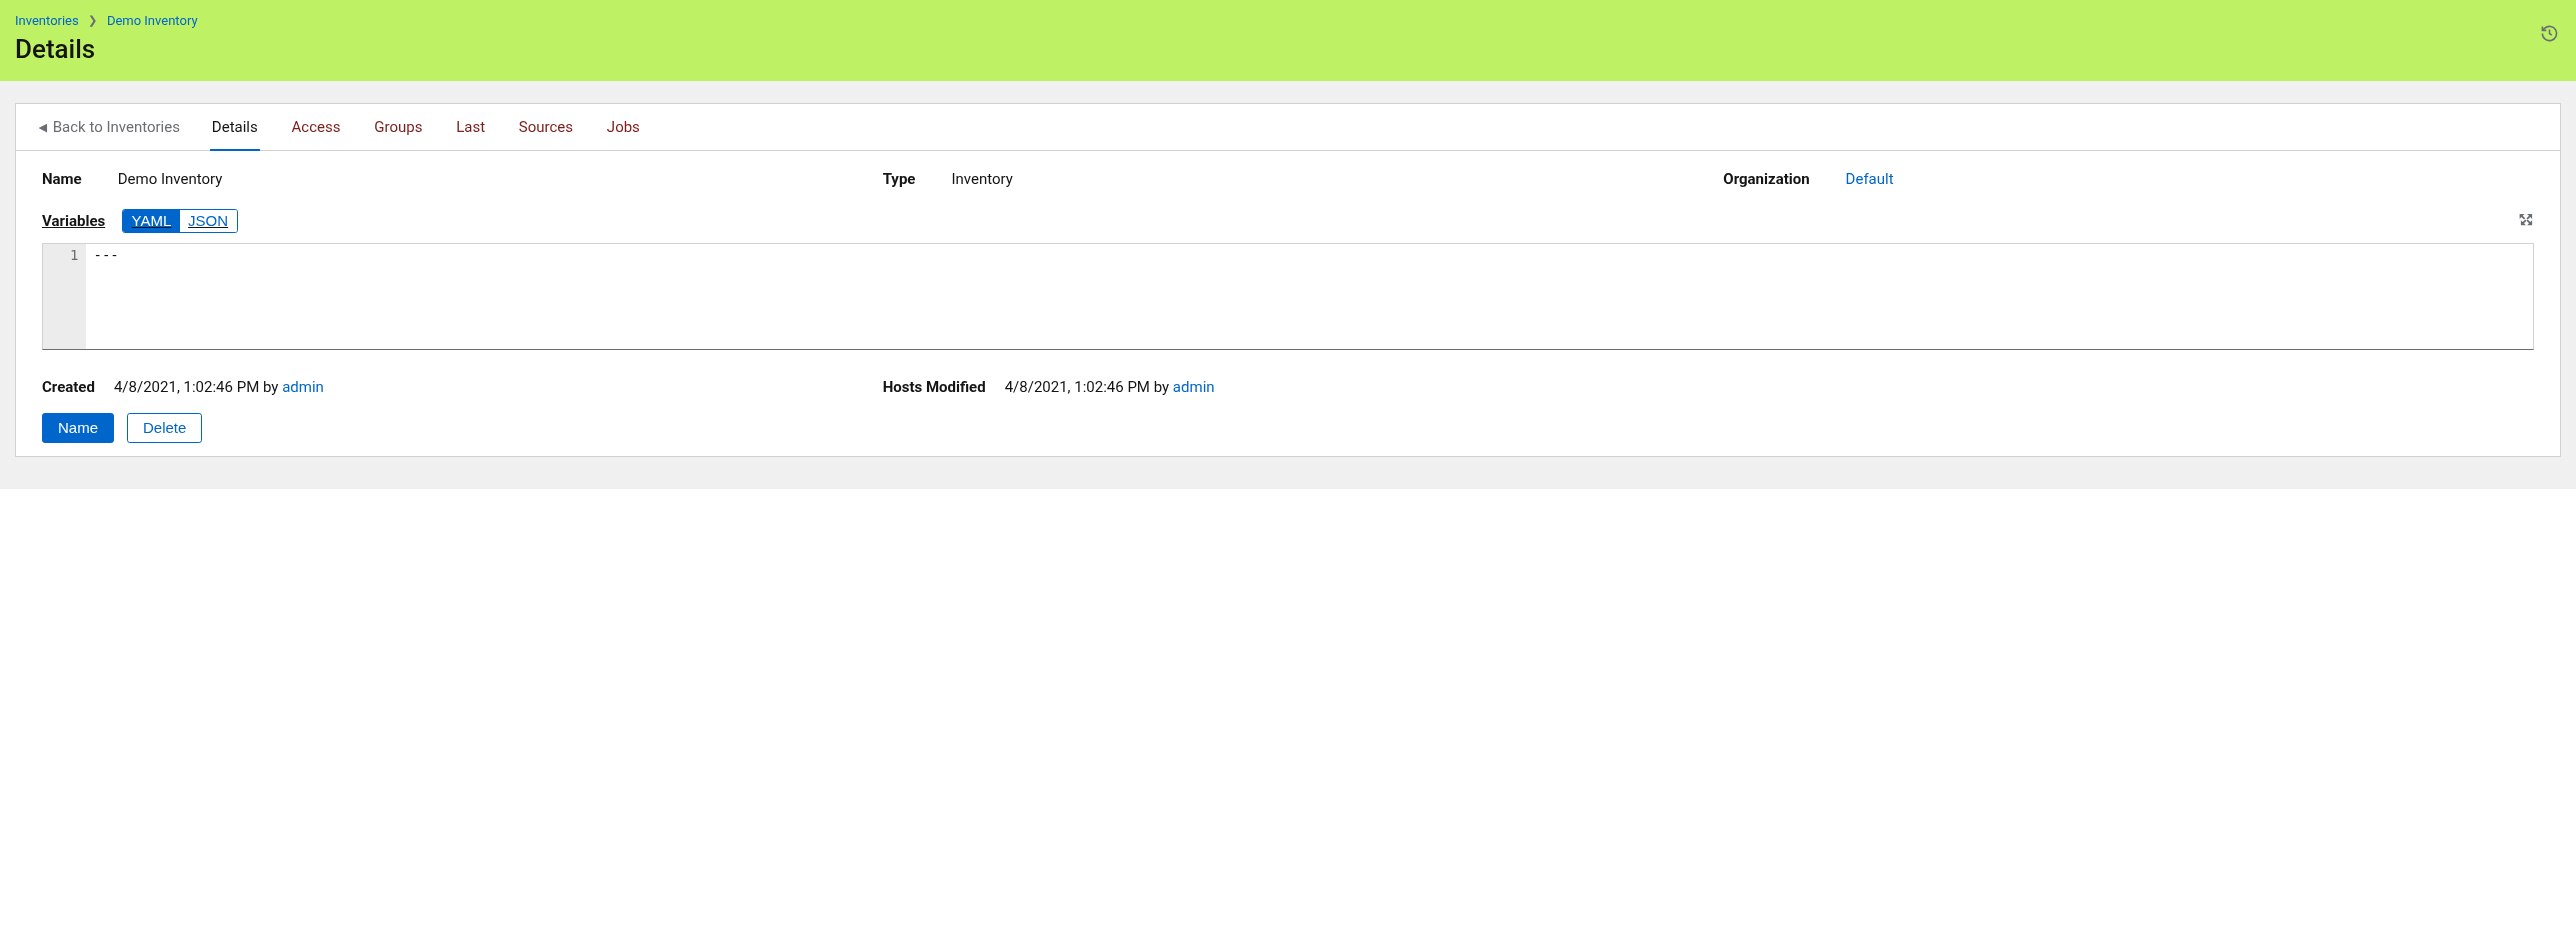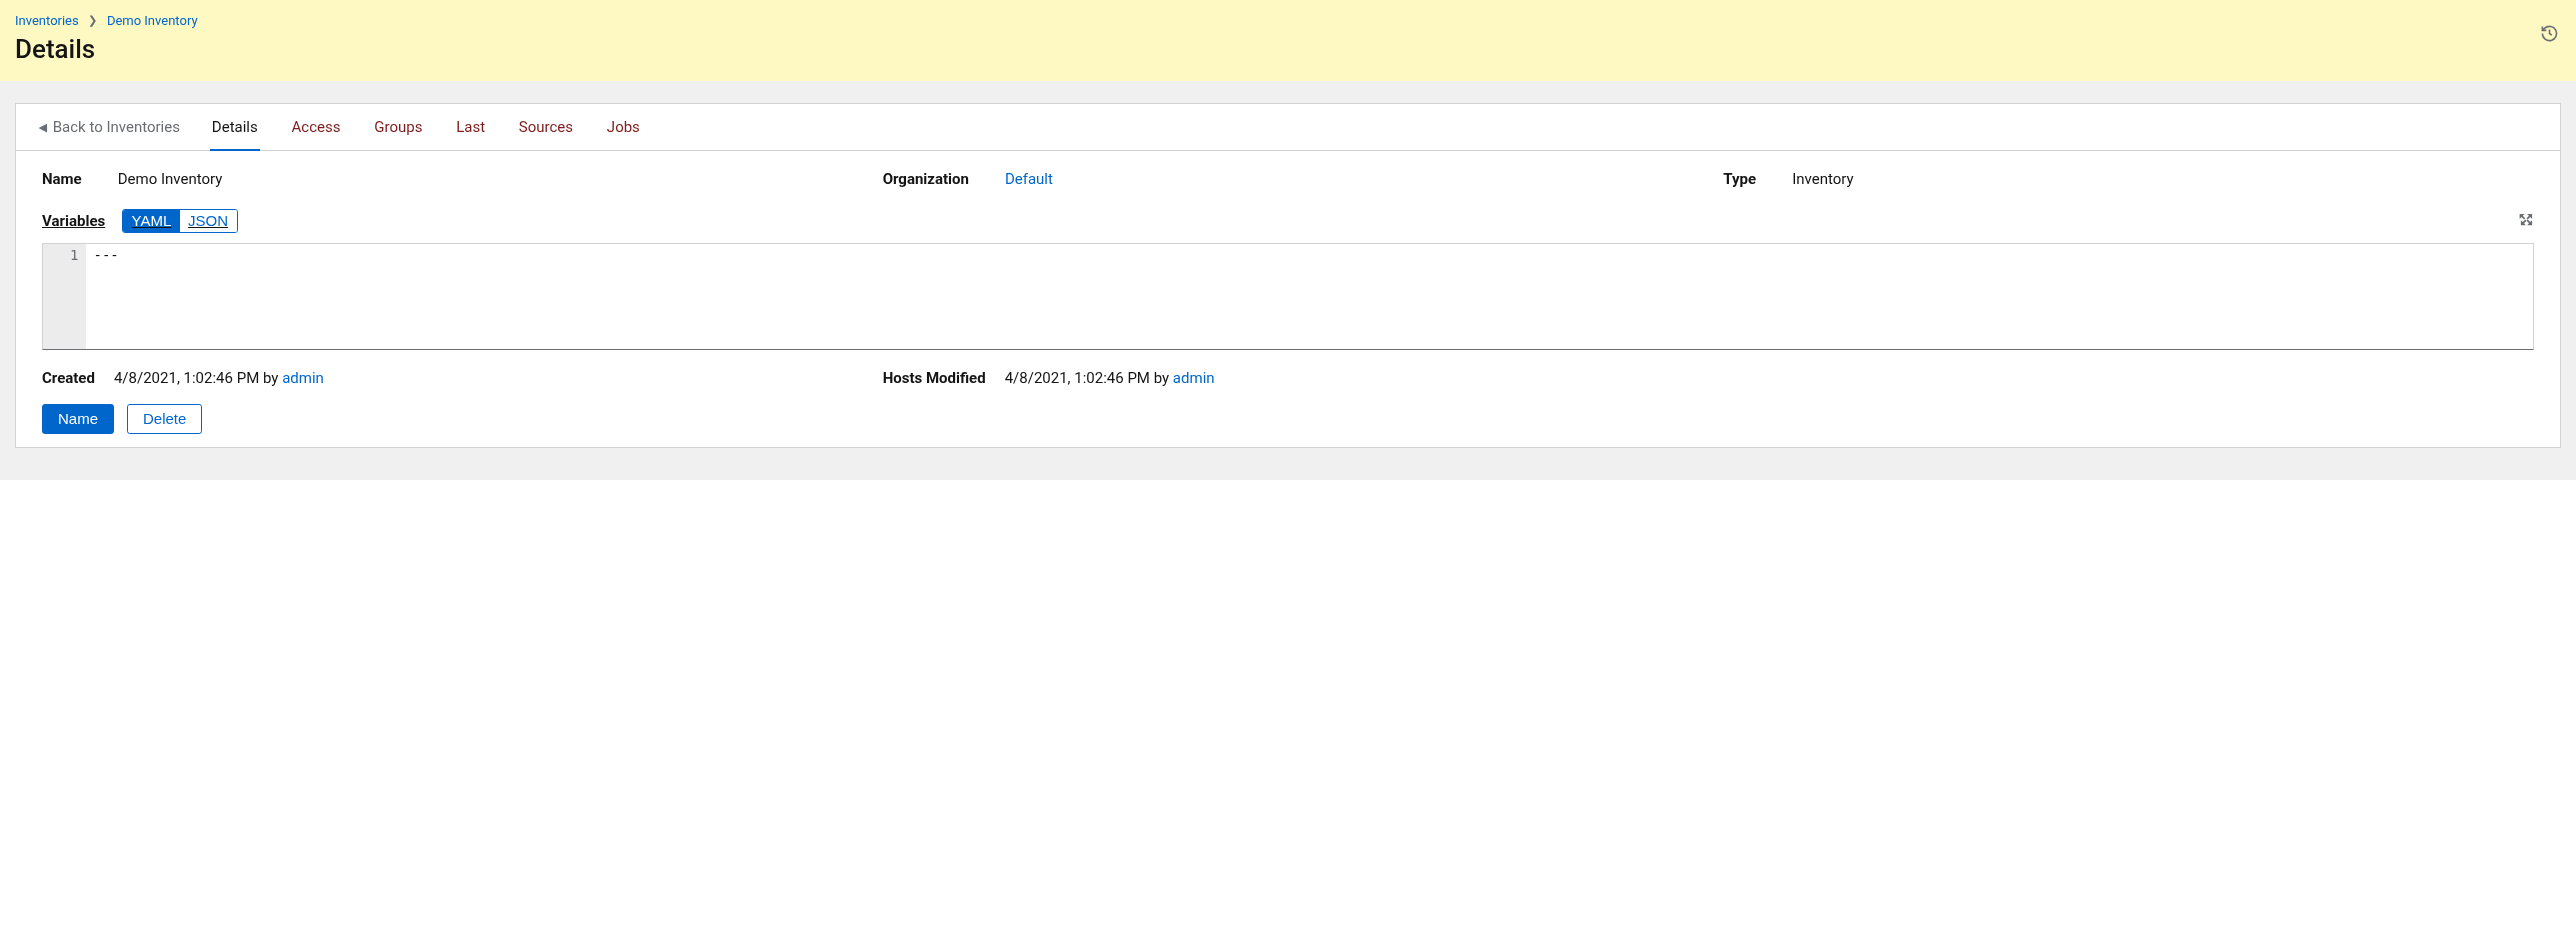--- a/index.html
+++ b/index.html
@@ -5,21 +5,21 @@
   * { box-sizing: border-box; }
   body {
     margin: 0;
     font-family: -apple-system, BlinkMacSystemFont, "Segoe UI", Roboto, Helvetica, Arial, sans-serif;
     font-size: 15px;
     color: #151515;
     background: #fff;
   }
   .page-header {
     padding: 13px 15px 17px 15px;
-    background: #fef9c3;
+    background: #bef264;
     position: relative;
   }
   .breadcrumb {
     font-size: 13px;
     color: #0066cc;
     display: flex;
     align-items: center;
     gap: 9.4px;
   }
   .breadcrumb a { color: #0066cc; text-decoration: none; }
@@ -130,21 +130,21 @@
     background: #ececec;
     text-align: right;
     padding: 3.7px 7.5px 0 0;
     color: #6a6e73;
   }
   .code-content { padding: 3.7px 7.5px; flex: 1; }
   .meta-row {
     display: grid;
     grid-template-columns: 1fr 1fr 1fr;
     gap: 30px;
-    margin-top: 19px;
+    margin-top: 28px;
     margin-bottom: 17px;
   }
   .meta-item { display: flex; gap: 19px; align-items: baseline; }
   .meta-item .kv-label { min-width: auto; }
   .actions { display: flex; gap: 13px; }
   .btn {
     font-size: 15px;
     padding: 5.6px 15px;
     border-radius: 2.8px;
     cursor: pointer;
@@ -189,26 +189,26 @@
     </div>
 
     <div class="card-body">
 
       <div class="kv-row">
         <div class="kv-item">
           <span class="kv-label">Name</span>
           <span class="kv-val">Demo Inventory</span>
         </div>
         <div class="kv-item">
+          <span class="kv-label">Type</span>
+          <span class="kv-val">Inventory</span>
+        </div>
+        <div class="kv-item">
           <span class="kv-label">Organization</span>
           <a href="#" class="kv-val link">Default</a>
-        </div>
-        <div class="kv-item">
-          <span class="kv-label">Type</span>
-          <span class="kv-val">Inventory</span>
         </div>
       </div>
 
       <div class="var-row">
         <span class="kv-label">Variables</span>
         <div class="toggle-group">
           <button class="toggle-opt active">YAML</button>
           <button class="toggle-opt">JSON</button>
         </div>
         <span class="expand-icon">

